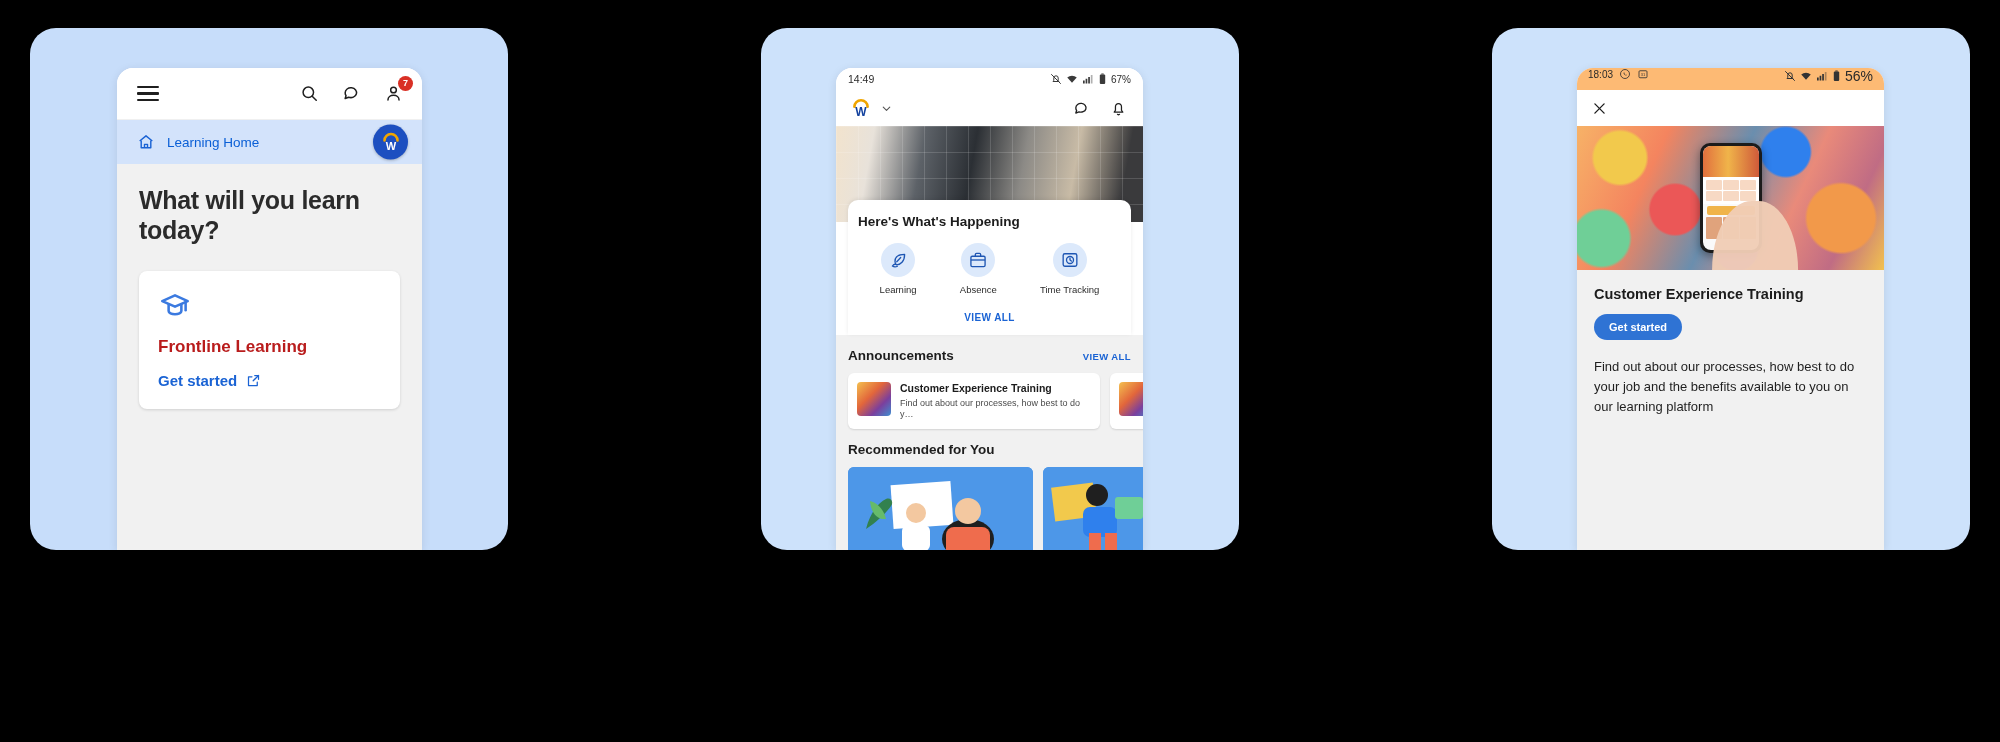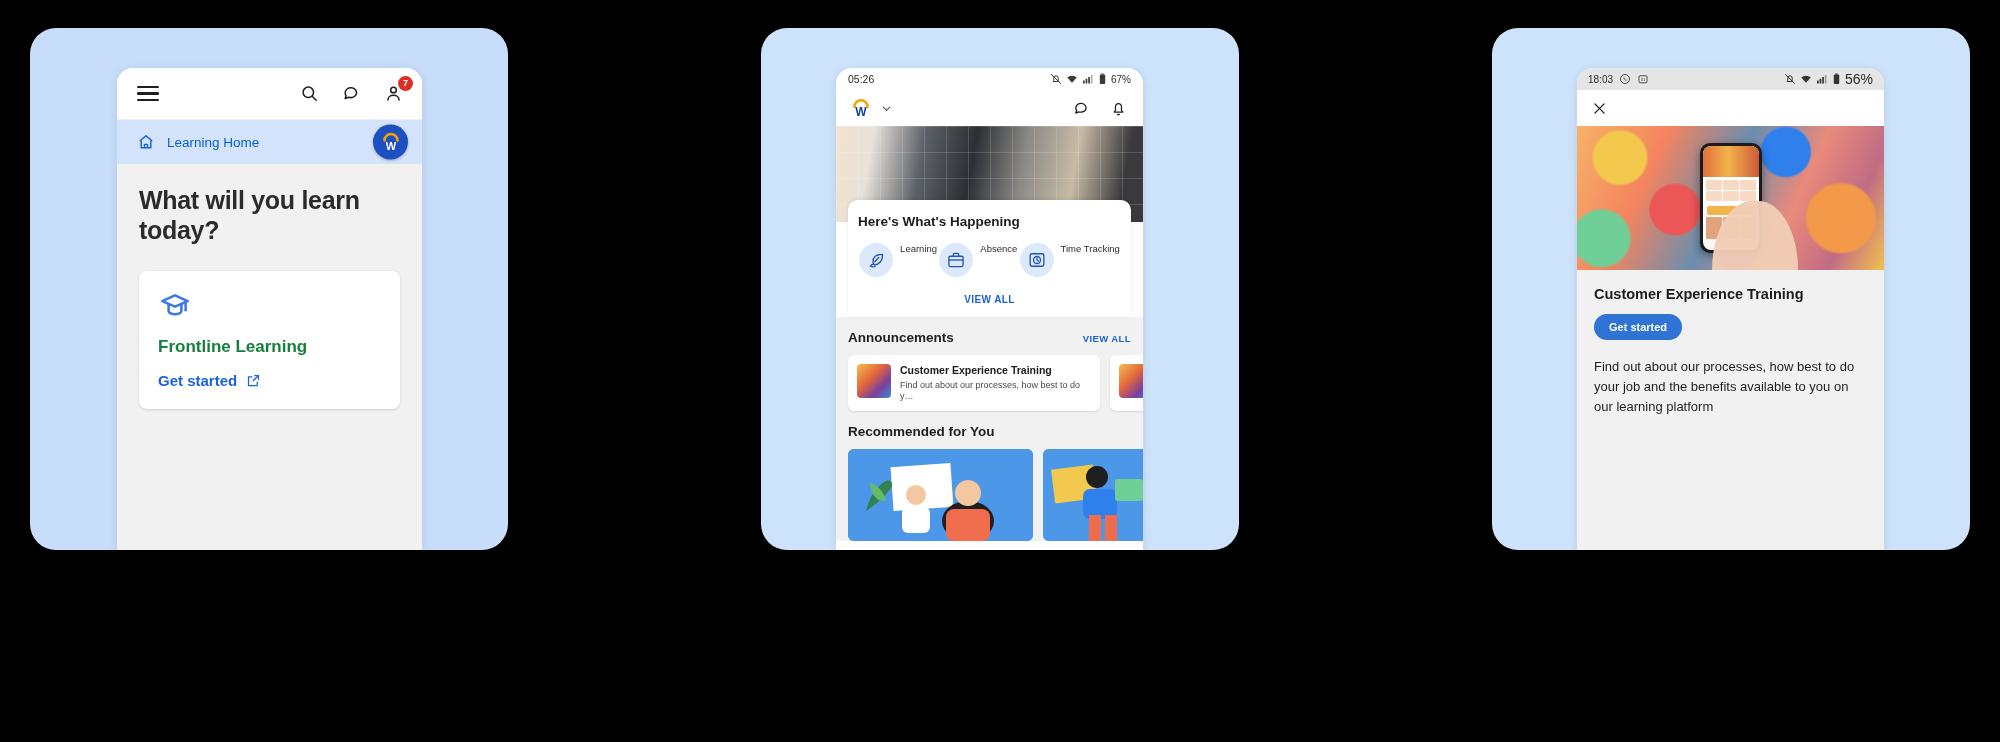--- a/index.html
+++ b/index.html
@@ -83,21 +83,21 @@
   .p1-body { background:#f1f1f1; padding: 22px 22px 0 22px; height: calc(100% - 96px); }
   .p1-title {
     font-size: 25px; font-weight: 700; color:#2b2b2b; line-height:1.18;
     letter-spacing:-0.3px;
   }
   .p1-card {
     margin-top: 26px; background:#fff; border-radius: 8px;
     padding: 18px 19px 20px 19px;
     box-shadow: 0 1px 3px rgba(0,0,0,.14);
   }
-  .p1-card h3 { font-size:17px; font-weight:700; color:#15803d; margin-top:14px; }
+  .p1-card h3 { font-size:17px; font-weight:700; color:#b91c1c; margin-top:14px; }
   .p1-card p { font-size:13px; color:#2c2c2c; line-height:1.45; margin-top:8px; }
   .p1-link {
     margin-top:15px; display:flex; align-items:center; gap:9px;
     color:#1a63d4; font-size:15px; font-weight:700; cursor:pointer;
   }
 
   
   .statusbar {
     height: 22px; display:flex; align-items:center; justify-content:space-between;
     padding: 0 12px; font-size: 10.5px; color:#2b2b2b; background:#fff;
@@ -119,21 +119,21 @@
       linear-gradient(90deg, rgba(255,255,255,.15) 1.5px, transparent 1.5px);
     background-size: 22px 26px;
   }
   .p2-sheet {
     background:#fff; border-radius:10px 10px 0 0; margin: -22px 12px 0 12px;
     position:relative; padding: 14px 10px 10px 10px;
     box-shadow:0 -1px 4px rgba(0,0,0,.08);
   }
   .p2-sheet h4 { text-align:left; font-size:13.5px; font-weight:700; color:#1d1d1d; }
   .quick-row { display:flex; justify-content:space-around; margin-top:14px; }
-  .quick { display:flex; flex-direction:row; gap:7px; cursor:pointer;}
+  .quick { display:flex; flex-direction:column; align-items:center; gap:7px; cursor:pointer;}
   .quick .bubble {
     width:34px; height:34px; border-radius:50%; background:#dce9fb;
     display:flex; align-items:center; justify-content:center;
   }
   .quick span { font-size:9.5px; color:#2b2b2b; }
   .viewall-center { text-align:center; margin-top:12px; }
   .viewall-center b { color:#1a63d4; font-size:10px; font-weight:700; letter-spacing:.4px; cursor:pointer;}
 
   .p2-section { padding: 13px 12px 0 12px; background:#f1f1f1; }
   .sec-head { display:flex; align-items:baseline; justify-content:space-between; }
@@ -149,21 +149,21 @@
   .ann-card h6 { font-size:10.5px; font-weight:700; color:#1b1b1b; line-height:1.2;}
   .ann-card p { font-size:9px; color:#4a4a4a; margin-top:3px; line-height:1.25;}
   .ann-card2 { width:80px; }
   .rec-row { display:flex; gap:10px; margin-top:10px; }
   .rec-tile { height:92px; border-radius:6px; overflow:hidden; flex:0 0 auto; position:relative;}
   .rec-a { width:185px; background:#4d97e8; }
   .rec-b { width:105px; background:#4d97e8; }
 
   
   .p3-status {
-    height:22px; background:#e5e5e5; display:flex; align-items:center;
+    height:22px; background:#fdba74; display:flex; align-items:flex-start;
     justify-content:space-between; padding:0 11px; font-size:10px; color:#2a2a2a;
   }
   .p3-left { display:flex; align-items:center; gap:6px;}
   .p3-appbar { height:36px; background:#fff; display:flex; align-items:center; padding-left:14px;}
   .p3-hero { height:144px; width:100%; position:relative; overflow:hidden;
     background: radial-gradient(circle at 14% 22%, #f2c94c 0 9%, transparent 10%),
                 radial-gradient(circle at 32% 58%, #eb5757 0 11%, transparent 12%),
                 radial-gradient(circle at 68% 18%, #2f80ed 0 10%, transparent 11%),
                 radial-gradient(circle at 86% 64%, #f2994a 0 12%, transparent 13%),
                 radial-gradient(circle at 52% 86%, #9b51e0 0 10%, transparent 11%),
@@ -276,21 +276,21 @@
         </div>
       </div>
 
     </div>
   </div>
 
   <div class="panel p2">
     <div class="phone phone2">
 
       <div class="statusbar">
-        <span>05:26</span>
+        <span>14:49</span>
         <span class="sb-right">
           <svg width="12" height="12" viewBox="0 0 24 24" fill="none" stroke="#3a3a3a" stroke-width="2">
             <path d="M6 17h12l-1.6-2.4V10a4.4 4.4 0 0 0-8.8 0v4.6z"></path>
               <line x1="3" y1="3" x2="21" y2="21" stroke-linecap="round"></line>
           </svg>
           <svg width="12" height="12" viewBox="0 0 24 24" fill="#3a3a3a">
             <path d="M12 19.5 2.5 9.2a13.5 13.5 0 0 1 19 0z"></path>
           </svg>
           <svg width="12" height="12" viewBox="0 0 24 24" fill="#3a3a3a">
             <rect x="2" y="15" width="3.4" height="6"></rect>

